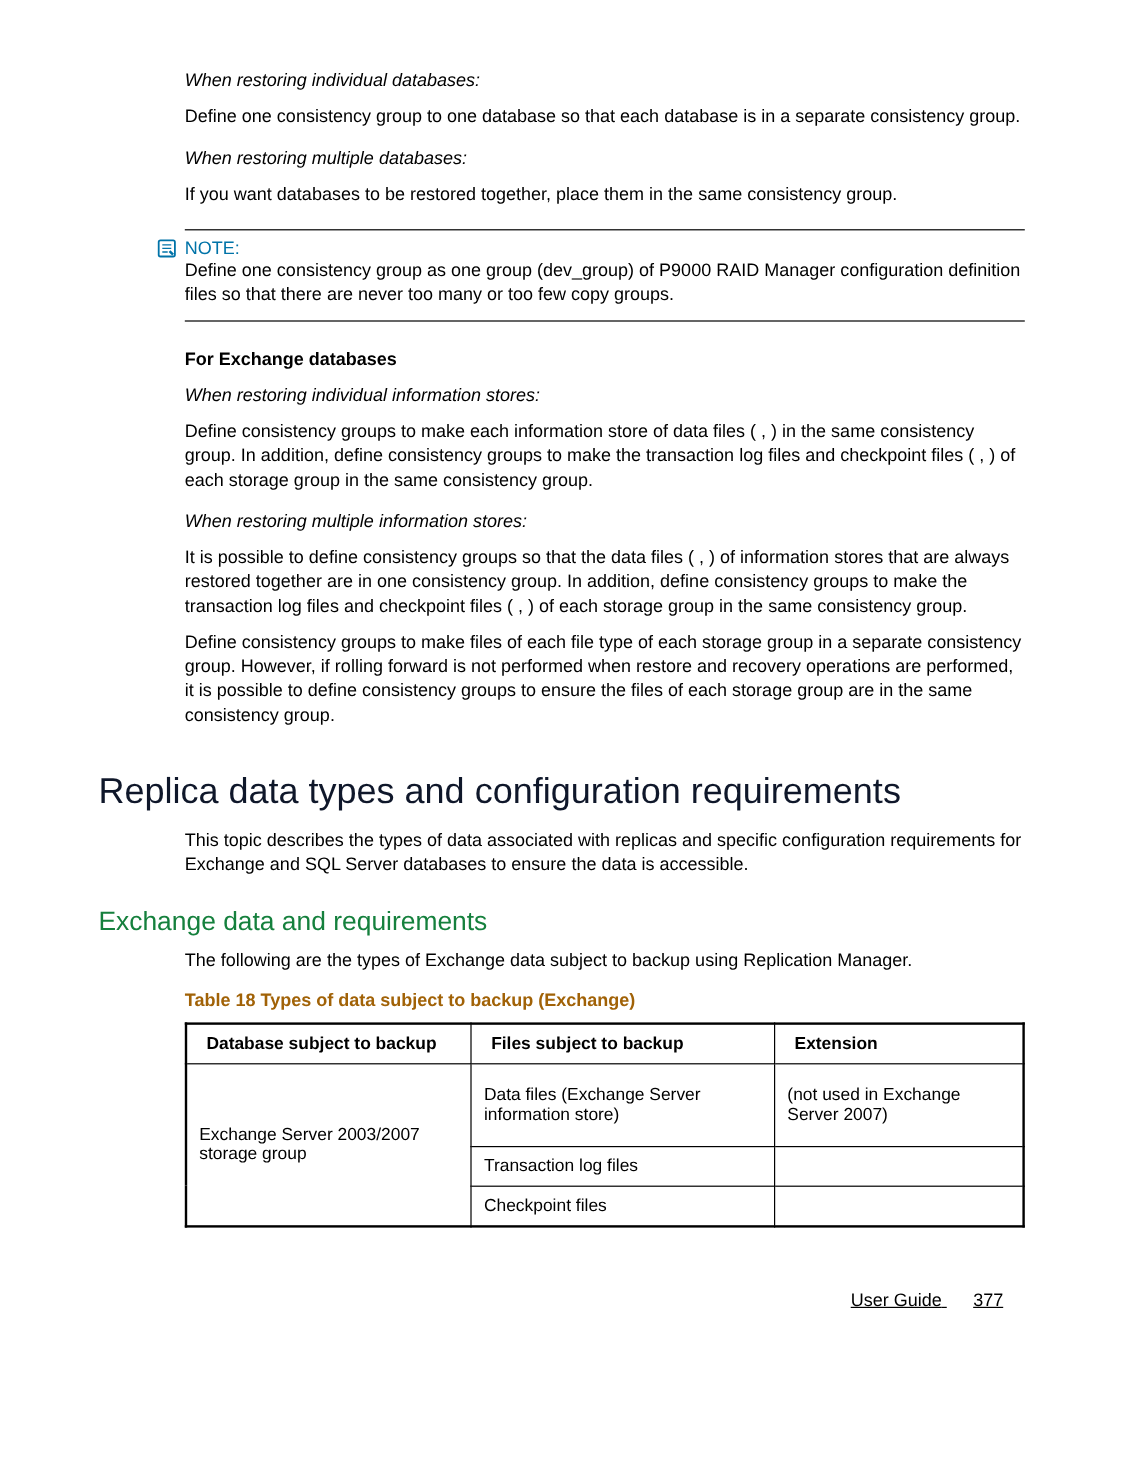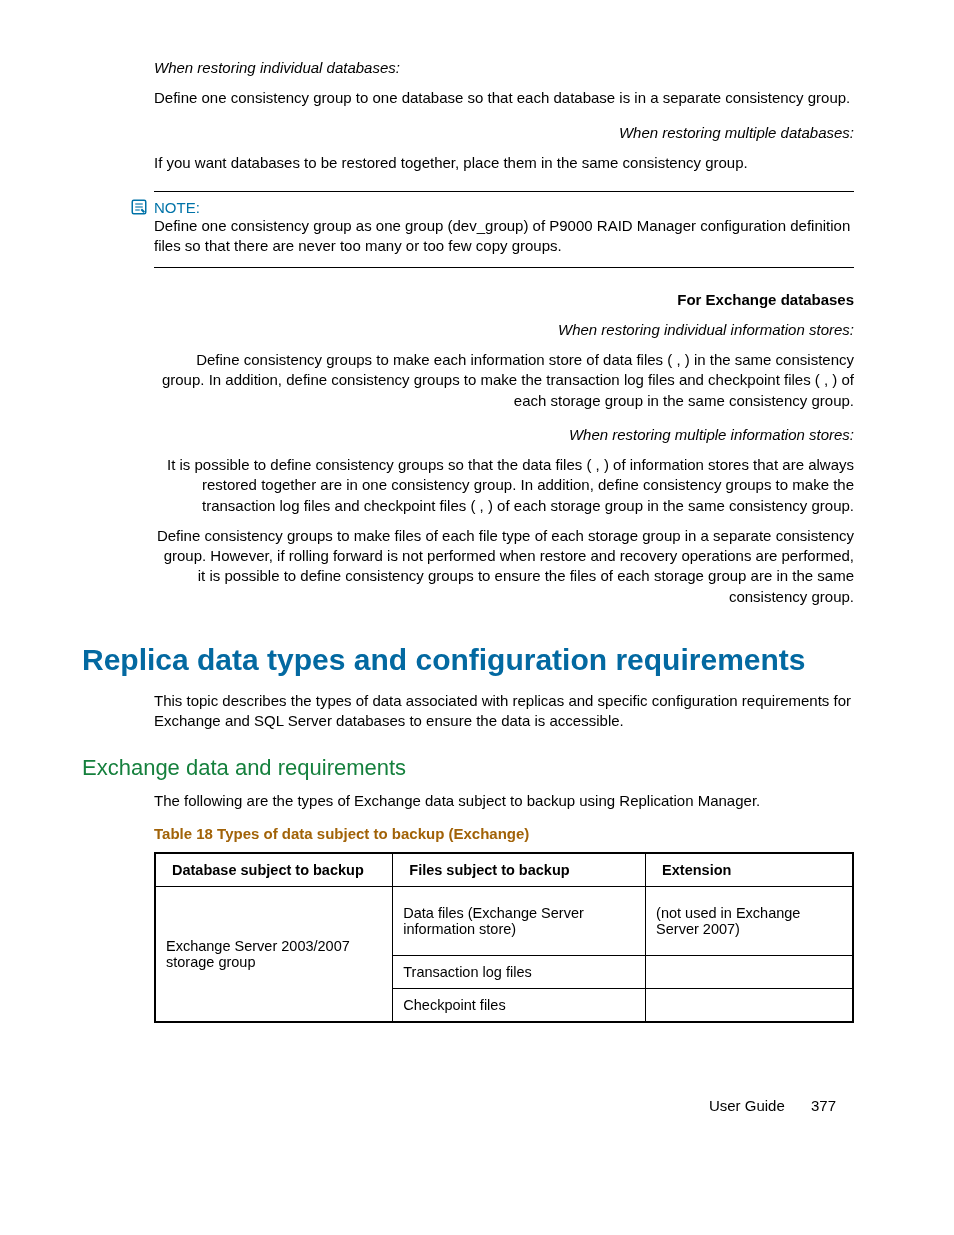--- a/index.html
+++ b/index.html
@@ -19,21 +19,20 @@
   }
   .italic {
     font-style: italic;
   }
   p {
     margin: 0 0 10px 0;
     line-height: 1.35;
   }
   .section-gap {
     margin-top: 14px;
-    text-align: right;
   }
   .note-block {
     margin-top: 18px;
   }
   .note-hr {
     border: none;
     border-top: 1px solid #000;
     margin: 0 0 6px 72px;
   }
   .note-hr-bottom {
@@ -53,22 +52,22 @@
   }
   .note-label {
     color: #0073a8;
     font-size: 15px;
   }
   .bold {
     font-weight: bold;
   }
   h1.main-heading {
     font-family: Arial, Helvetica, sans-serif;
-    font-weight: bold;
-    color: #0369a1;
+    font-weight: normal;
+    color: #0f172a;
     font-size: 30px;
     margin: 36px 0 14px 0;
   }
   h2.sub-heading {
     font-family: Arial, Helvetica, sans-serif;
     font-weight: normal;
     color: #15803d;
     font-size: 22px;
     margin: 24px 0 10px 0;
   }
@@ -89,23 +88,24 @@
     vertical-align: middle;
     font-size: 14.5px;
   }
   table.data-table th {
     font-weight: bold;
     background: #fff;
     padding-left: 16px;
   }
   .footer {
     text-align: right;
-    margin-top: 74px;
+    margin-top: 52px;
     font-size: 15px;
     padding-right: 18px;
+    text-decoration: underline;
   }
   .footer .pagenum {
     margin-left: 22px;
   }
   .ext-note {
     font-size: 14px;
     padding-left: 30px;
   }
 </style>
 </head>

